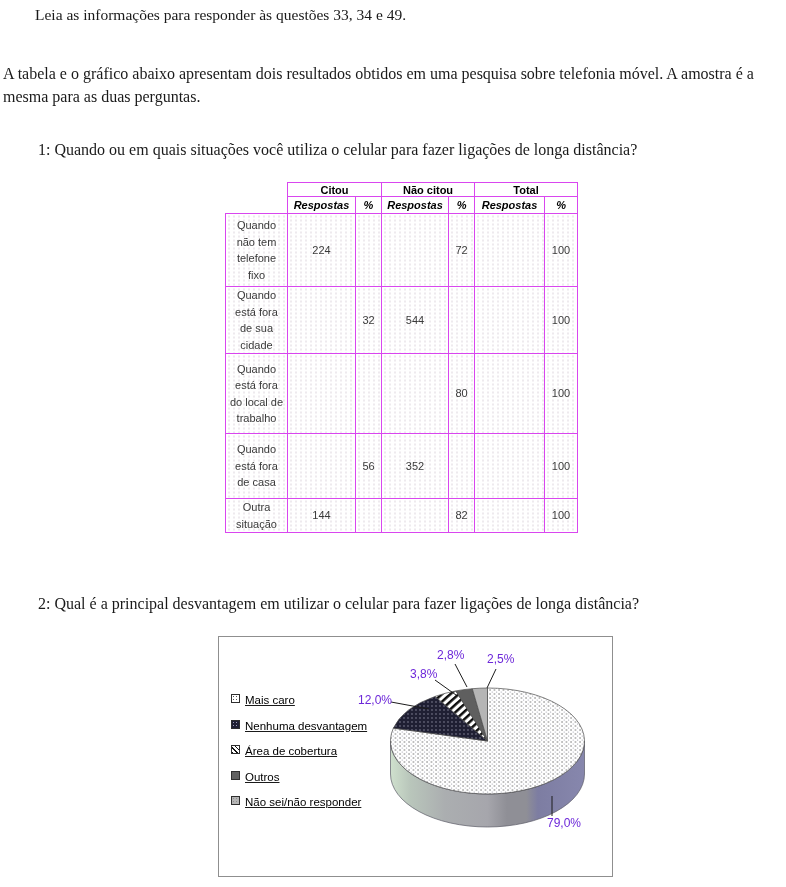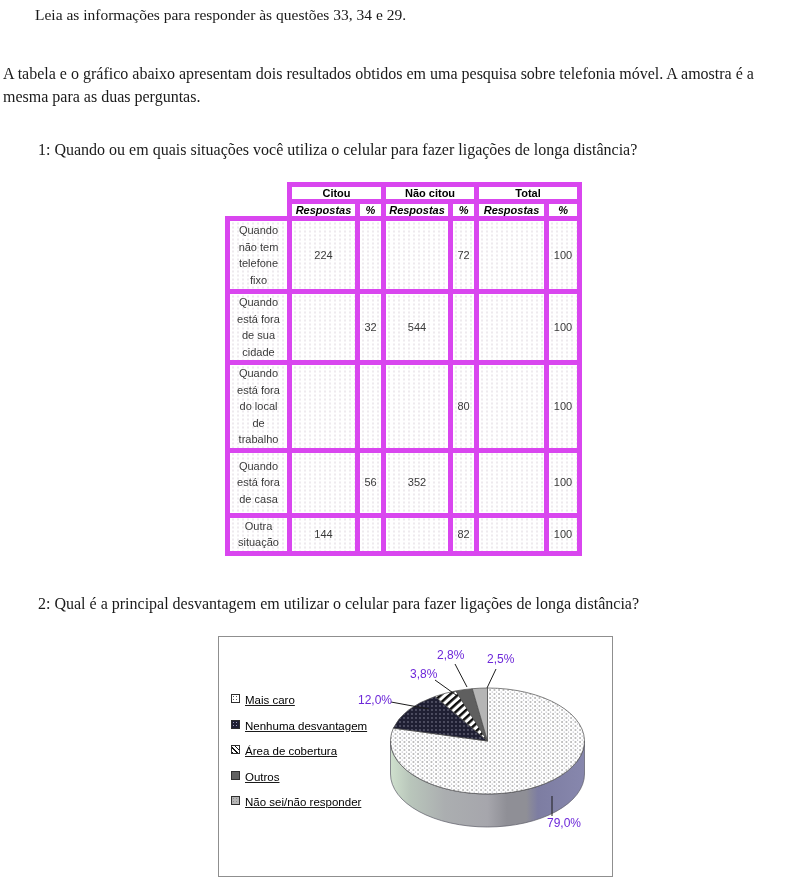--- a/index.html
+++ b/index.html
@@ -15,21 +15,21 @@
   .doc-line { font-size:15.5px; white-space:nowrap; }
   .intro { font-size:16px; width:782px; line-height:23px; }
   .q { font-size:16px; white-space:nowrap; }
 
   
   .tblwrap { left:225px; top:182px; }
   table.survey {
     border-collapse:collapse; table-layout:fixed; width:352px;
     font-family:"Liberation Sans", sans-serif;
   }
-  table.survey th, table.survey td { border:5px solid #d946ef; padding:0 2px; }
+  table.survey th, table.survey td { border:1px solid #d946ef; padding:0 2px; }
   table.survey th.corner { border:none; }
   table.survey thead th { font-size:11px; font-weight:bold; text-align:center; color:#000; }
   table.survey thead th.sub { font-style:italic; }
   table.survey tbody td {
     font-size:11px; text-align:center; vertical-align:middle;
     color:#3a3a3a; line-height:1.5;
     background-image:radial-gradient(circle, rgba(170,150,170,0.40) 0.7px, transparent 0.9px);
     background-size:5px 4px;
   }
 
@@ -52,21 +52,21 @@
   .sw-stripes { background:repeating-linear-gradient(45deg, #111 0 1.3px, #fff 1.3px 3.2px); }
   .sw-solid-dark { background:#5f5f5f; }
   .sw-solid-light { background:#b5b5b5;
     background-image:radial-gradient(#8d8d8d 0.5px, transparent 0.65px); background-size:3px 3px; }
   .legend-label { font-size:11.5px; color:#000; white-space:nowrap; }
   .plabel { position:absolute; font-size:12px; color:#6d28d9; white-space:nowrap; }
 </style>
 </head>
 <body>
 
-<p class="abs doc-line" style="left:35px; top:6px;">Leia as informações para responder às questões 33, 34 e 29.</p>
+<p class="abs doc-line" style="left:35px; top:6px;">Leia as informações para responder às questões 33, 34 e 49.</p>
 
 <p class="abs intro" style="left:3px; top:62px;">A tabela e o gráfico abaixo apresentam dois resultados obtidos em uma pesquisa sobre telefonia móvel. A amostra é a mesma para as duas perguntas.</p>
 
 <p class="abs q" style="left:38px; top:141px;">1: Quando ou em quais situações você utiliza o celular para fazer ligações de longa distância?</p>
 
 <div class="abs tblwrap">
   <table class="survey">
     <colgroup>
       <col style="width:62px">
         <col style="width:68px">

